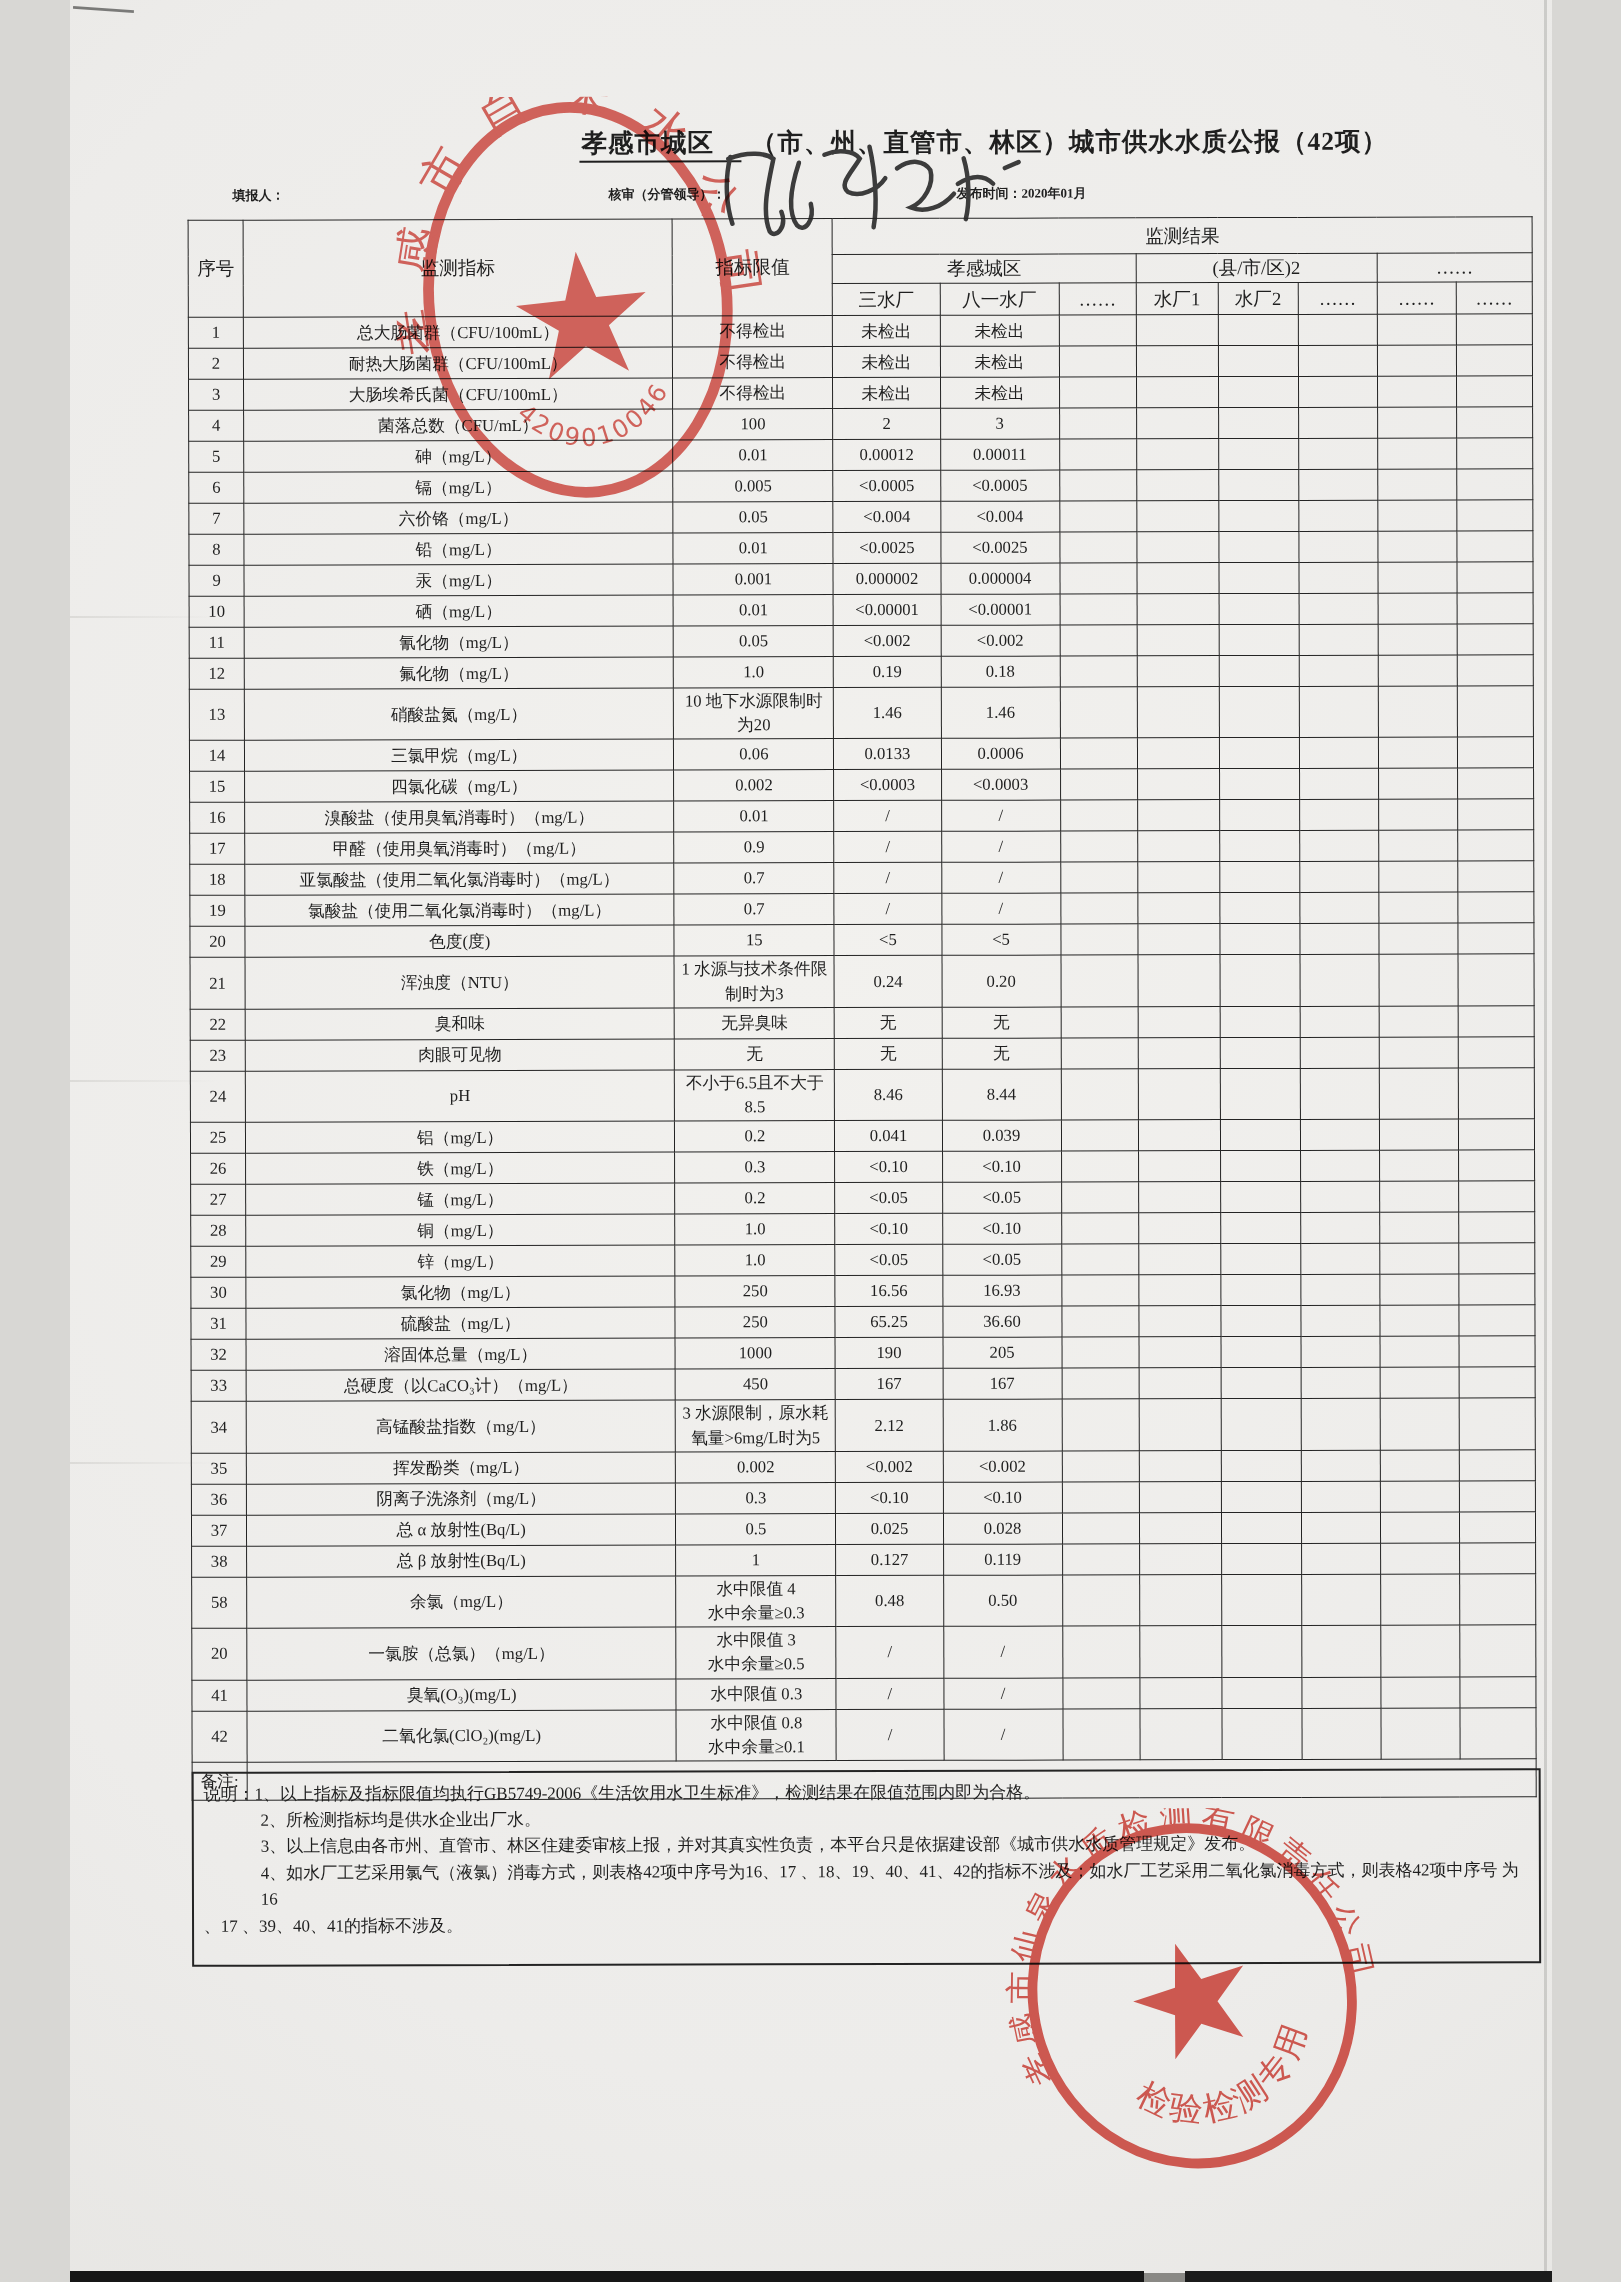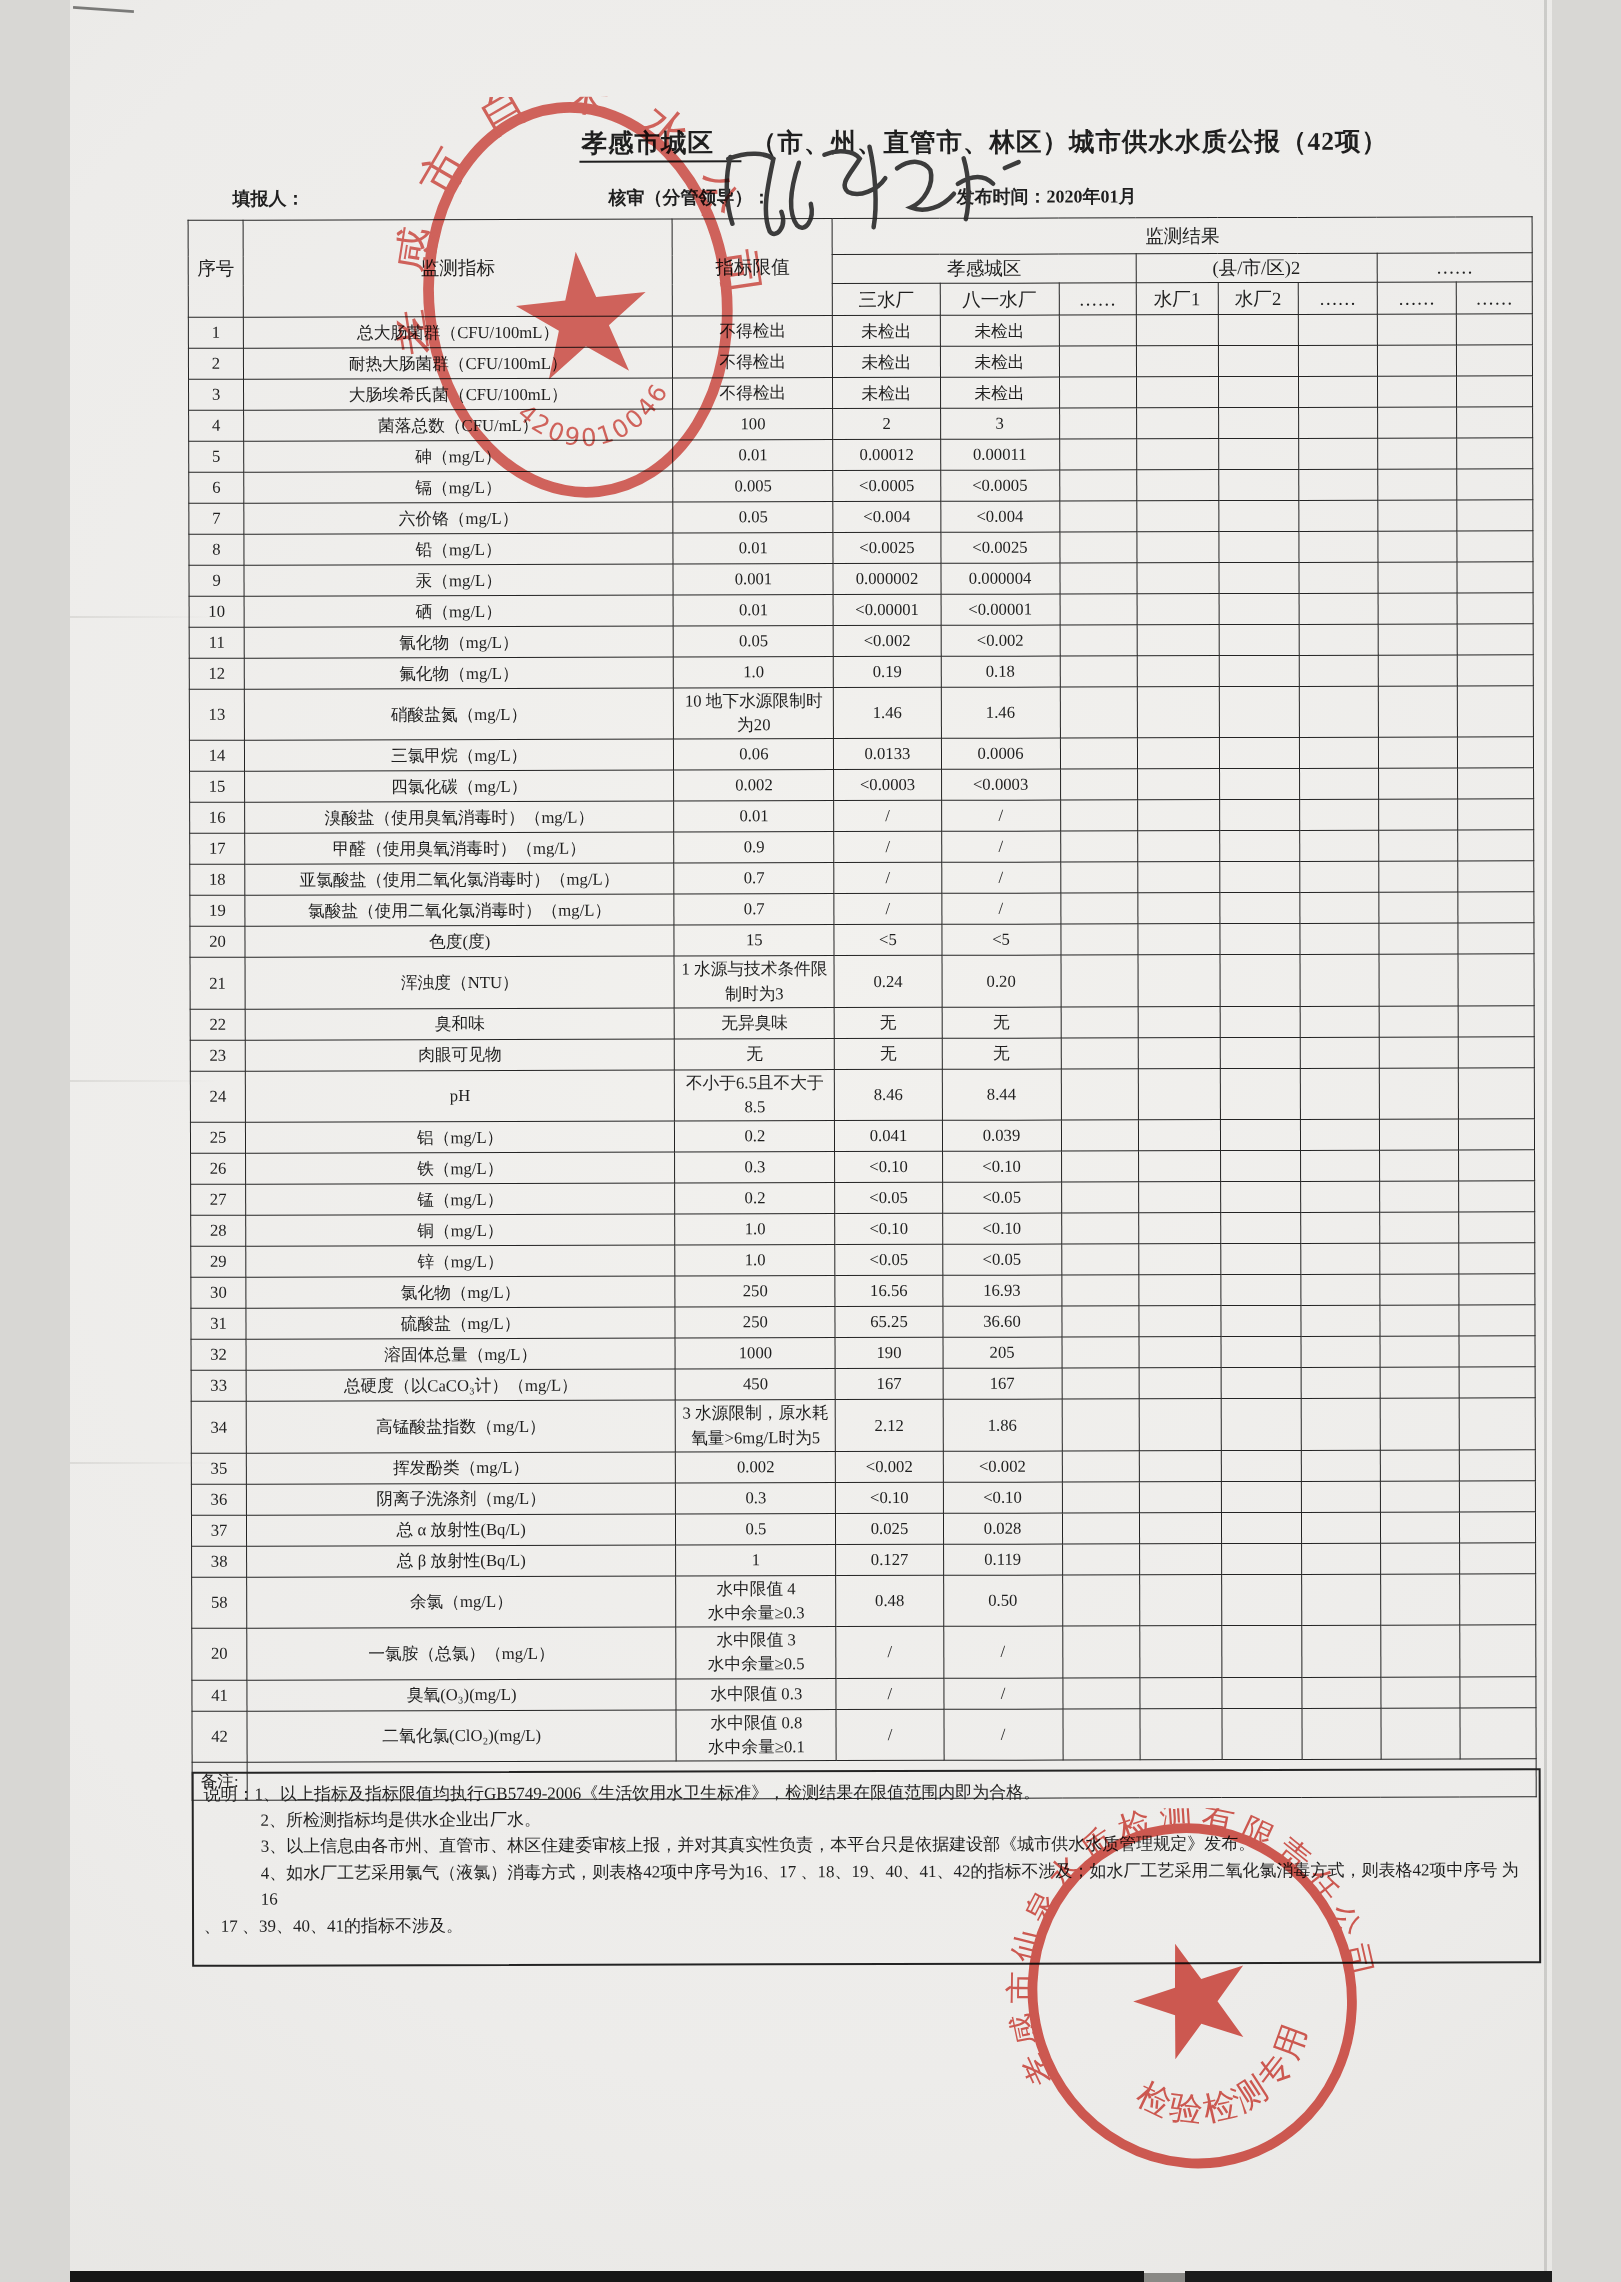--- a/index.html
+++ b/index.html
@@ -11,21 +11,21 @@
   .right-shadow{right:4.9px;top:0;width:2.9px;height:2283px;background:#b3b2ae;opacity:.55;}
   .bottom-bar{left:0;top:2271px;width:1074px;height:11.8px;background:#161616;}
   .bottom-bar2{left:1115px;top:2271px;width:506px;height:11.8px;background:#1b1b1b;}
   .bottom-bar-gap{left:1074px;top:2273px;width:41px;height:9.8px;background:#8a8985;}
   .crease{left:0;width:147px;height:2px;background:linear-gradient(90deg,#c9c8c4,transparent);opacity:.5;}
 
   .doc{position:absolute;left:0;top:0;width:1621px;height:2283px;transform:rotate(-0.15deg);}
 
   .title{position:absolute;left:512px;top:125px;font-size:25.5px;font-weight:700;letter-spacing:1px;white-space:nowrap;}
   .title .u{border-bottom:2px solid #1f1f1f;padding:0 27.4px 2.9px 2px;margin-right:9.8px;}
-  .meta{position:absolute;top:185px;font-size:18px;font-weight:700;white-space:nowrap;}
+  .meta{position:absolute;top:185px;font-size:13px;font-weight:700;white-space:nowrap;}
   .m1{left:165px;} .m2{left:541px;} .m3{left:889px;}
 
   .sig{position:absolute;left:655px;top:129px;}
   .tbl-wrap{position:absolute;left:120px;top:218px;width:1345px;}
   table.wq{border-collapse:collapse;table-layout:fixed;width:1345px;background:transparent;}
   table.wq td, table.wq th{border:1.6px solid #242424;font-weight:400;font-size:16.7px;
      text-align:center;vertical-align:middle;padding:1px 2.9px;overflow:hidden;}
   table.wq thead th{font-size:18.6px;}
   th.res-head{text-align:left;padding-left:13.7px;font-weight:400;}
   td.c-no{font-size:16.7px;}

